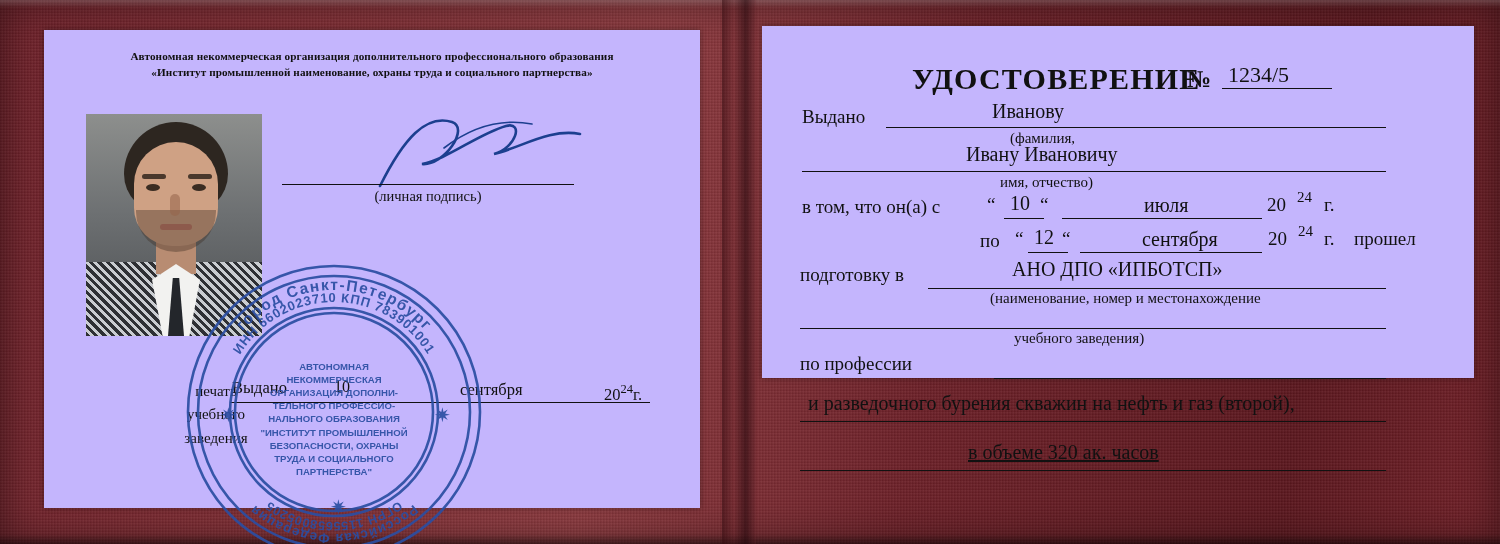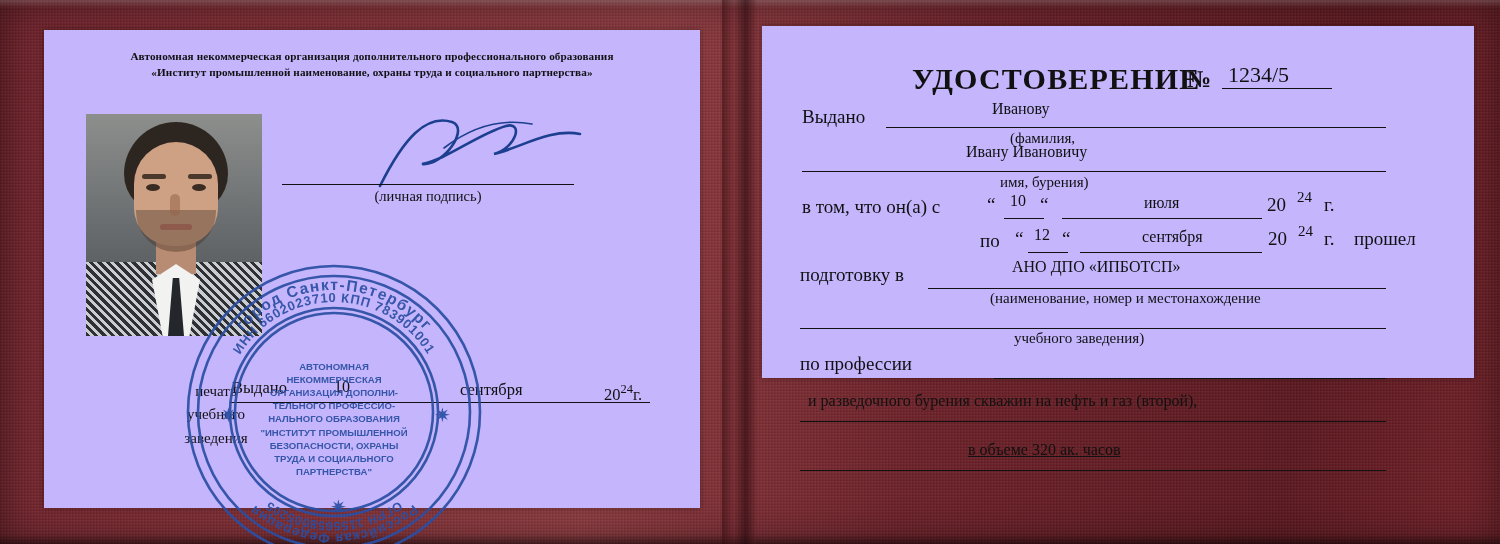--- a/index.html
+++ b/index.html
@@ -215,21 +215,21 @@
     left: 466px; top: 36px;
     font-size: 22px;
   }
   .title-num-line {
     position: absolute;
     left: 460px; top: 62px; width: 110px;
     border-bottom: 1.6px solid #111;
   }
 
   .lbl { font-size: 19px; }
-  .val { font-size: 16px; }
+  .val { font-size: 20px; }
   .sub { font-size: 15px; }
   .hline { position: absolute; border-bottom: 1.4px solid #111; }
 
   .r-vydano { left: 40px; top: 80px; }
   .r-vydano-val { left: 230px; top: 74px; }
   .r-vydano-line { left: 124px; top: 101px; width: 500px; }
   .r-familia { left: 248px; top: 104px; }
 
   .r-name-val { left: 204px; top: 117px; }
   .r-name-line { left: 40px; top: 145px; width: 584px; }
@@ -386,21 +386,21 @@
     <div class="rp title-num-val">1234/5</div>
     <div class="title-num-line"></div>
 
     <div class="rp lbl r-vydano">Выдано</div>
     <div class="rp val r-vydano-val">Иванову</div>
     <div class="hline r-vydano-line"></div>
     <div class="rp sub r-familia">(фамилия,</div>
 
     <div class="rp val r-name-val">Ивану Ивановичу</div>
     <div class="hline r-name-line"></div>
-    <div class="rp sub r-name-sub">имя, бурения)</div>
+    <div class="rp sub r-name-sub">имя, отчество)</div>
 
     <div class="rp lbl r-vtom">в том, что он(а) с</div>
     <div class="rp lbl r-q1">“</div>
     <div class="rp val r-d1">10</div>
     <div class="rp lbl r-q2">“</div>
     <div class="rp val r-m1">июля</div>
     <div class="rp lbl r-20a">20</div>
     <div class="rp sub r-y1">24</div>
     <div class="rp lbl r-ga">г.</div>
     <div class="hline r-line-d1"></div>

